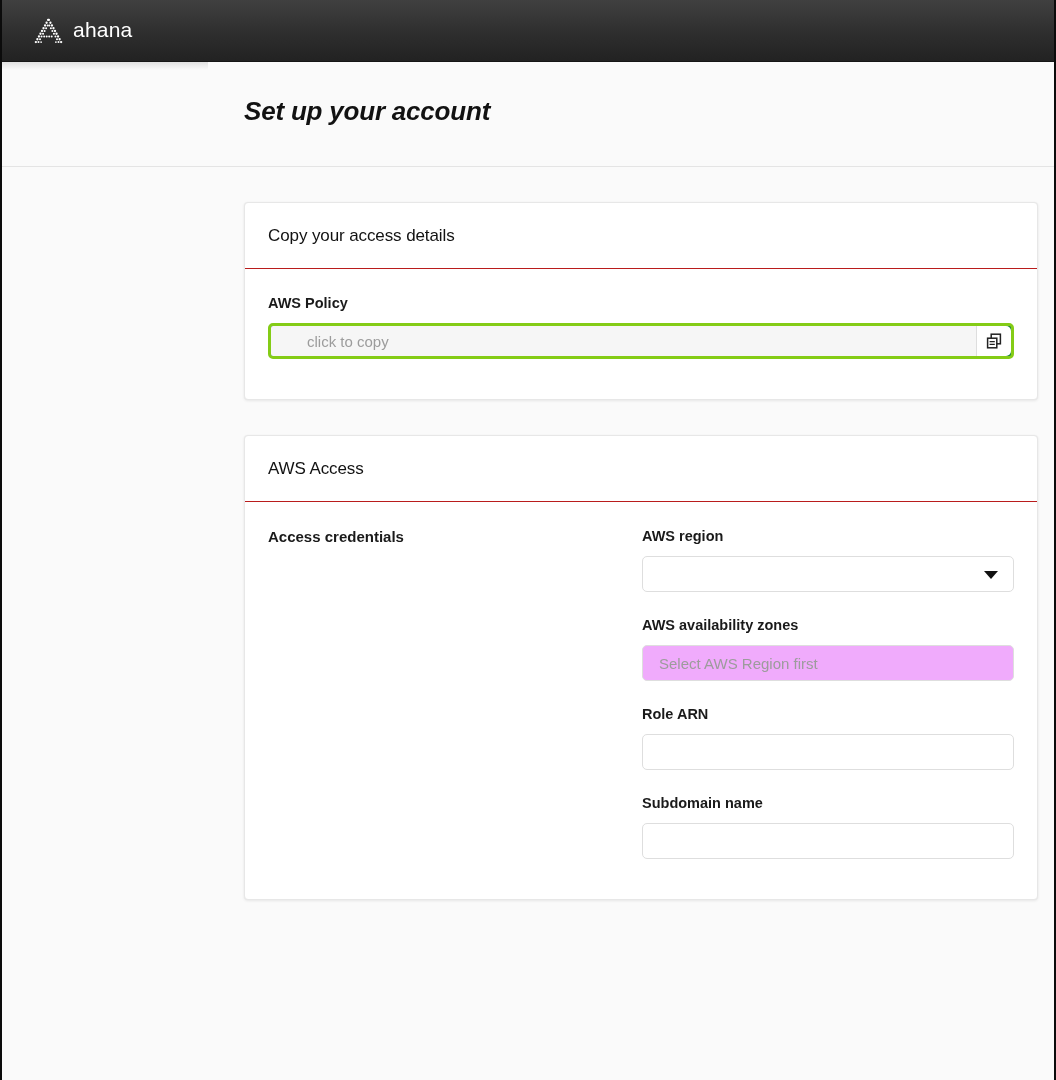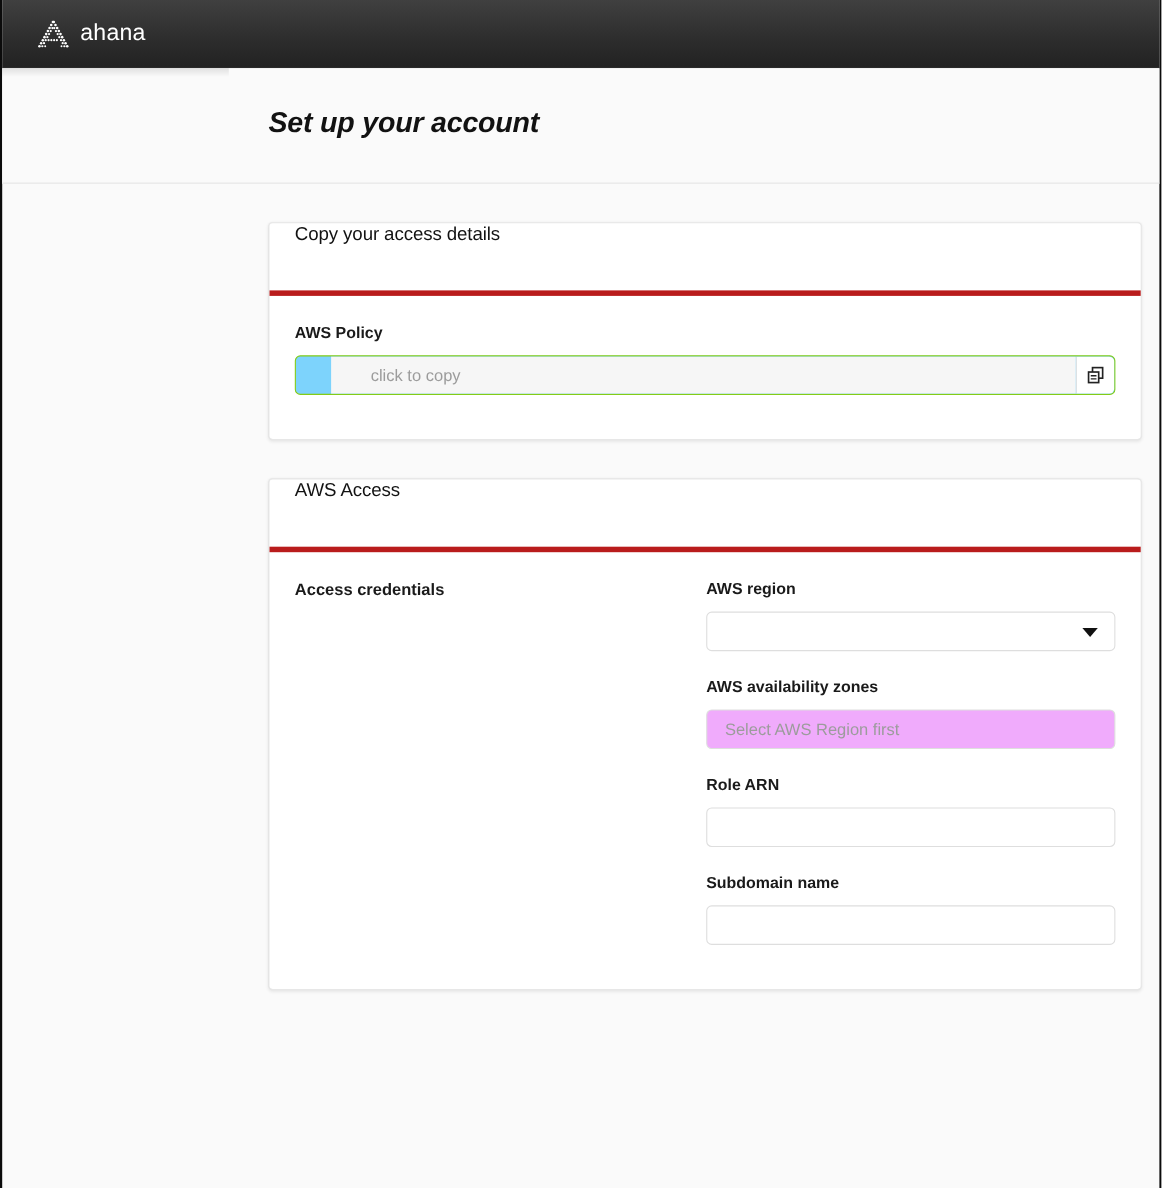--- a/index.html
+++ b/index.html
@@ -42,33 +42,33 @@
   }
   
   .content{padding:35px 0 0 242px;}
   .card{
     width:794px;box-sizing:border-box;background:#fff;
     border:1px solid #e7e7e7;border-radius:4px;
     box-shadow:0 1px 3px rgba(0,0,0,.08),0 0 1px rgba(0,0,0,.05);
     margin-bottom:35px;
   }
   .card-header{
-    height:66px;display:flex;
-    padding-left:23px;border-bottom:5px solid #b91c1c;box-sizing:border-box;
+    height:66px;display:flex;align-items:center;
+    padding-left:23px;border-bottom:1px solid #b91c1c;box-sizing:border-box;
   }
   .card-title{margin:0;font-size:17px;font-weight:500;color:#121212;letter-spacing:-.1px;}
   .card-body{display:flex;padding:24px 23px 17px 23px;}
   .section-label{width:374px;flex:none;font-size:15px;font-weight:600;color:#1a1a1a;padding-top:2px;}
   .fields{flex:1;}
   .field{margin-bottom:23px;}
   .field-label{font-size:14.5px;font-weight:600;color:#1a1a1a;line-height:20px;margin-bottom:10px;}
   
   .input-group{
-    display:flex;height:36px;border:1px solid #84cc16;border-radius:5px;
-    background:#7dd3fc;overflow:hidden;box-sizing:border-box;padding-left:32px;
+    display:flex;height:36px;border:3px solid #84cc16;border-radius:5px;
+    background:#15803d;overflow:hidden;box-sizing:border-box;
   }
   .input-area{flex:1;display:flex;align-items:center;padding-left:18px;cursor:pointer;}
   .input-area.gray{background:#f6f6f6;}
   .redaction-bar{width:180px;height:11px;background:#949494;}
   .copy-btn{
     width:35px;flex:none;border:none;border-left:1px solid #dedede;
     background:#fff;display:flex;align-items:center;justify-content:center;
     cursor:pointer;padding:0;border-radius:0 5px 5px 0;
   }
   .text-input{

